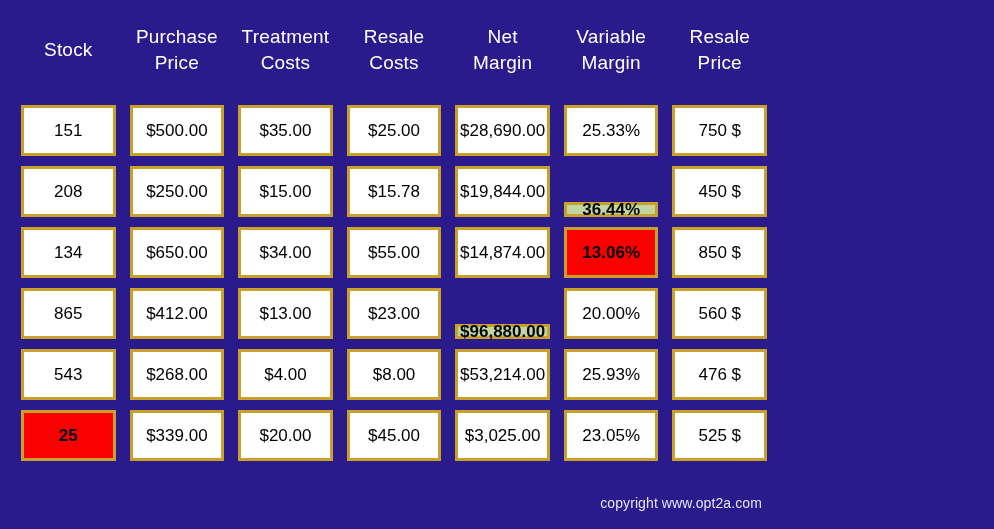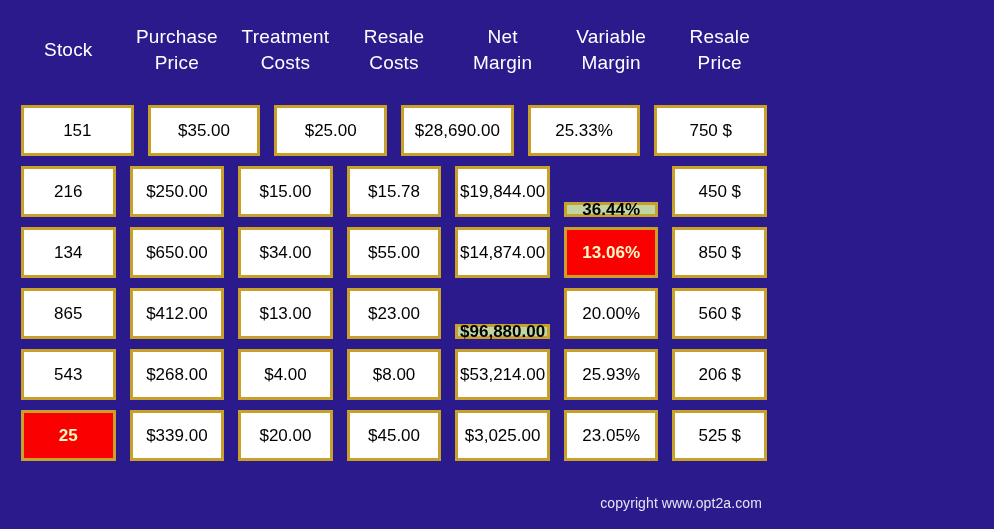--- a/index.html
+++ b/index.html
@@ -78,21 +78,21 @@
     text-align: center;
     line-height: 1;
   }
   .cell.green {
     background: #c2d6a4;
     font-weight: bold;
     margin-top: 36px;
   }
   .cell.red {
     background: #fb0000;
-    color: #fef9c3;
+    color: #000000;
     font-weight: bold;
   }
 
   
   .footer {
     position: absolute;
     right: 26px;
     bottom: 18px;
     color: #e6e4f2;
     font-size: 14px;
@@ -120,38 +120,41 @@
       <div class="header-cell">Resale
 Price</div>
     </div>
 
   <div class="data-rows">
       <div class="data-row">
         <div class="cell-slot">
           <div class="cell">151</div>
         </div>
         <div class="cell-slot">
+          <div class="cell">$500.00</div>
+        </div>
+        <div class="cell-slot">
           <div class="cell">$35.00</div>
         </div>
         <div class="cell-slot">
           <div class="cell">$25.00</div>
         </div>
         <div class="cell-slot">
           <div class="cell">$28,690.00</div>
         </div>
         <div class="cell-slot">
           <div class="cell">25.33%</div>
         </div>
         <div class="cell-slot">
           <div class="cell">750 $</div>
         </div>
       </div>
       <div class="data-row">
         <div class="cell-slot">
-          <div class="cell">216</div>
+          <div class="cell">208</div>
         </div>
         <div class="cell-slot">
           <div class="cell">$250.00</div>
         </div>
         <div class="cell-slot">
           <div class="cell">$15.00</div>
         </div>
         <div class="cell-slot">
           <div class="cell">$15.78</div>
         </div>
@@ -224,21 +227,21 @@
         <div class="cell-slot">
           <div class="cell">$8.00</div>
         </div>
         <div class="cell-slot">
           <div class="cell">$53,214.00</div>
         </div>
         <div class="cell-slot">
           <div class="cell">25.93%</div>
         </div>
         <div class="cell-slot">
-          <div class="cell">206 $</div>
+          <div class="cell">476 $</div>
         </div>
       </div>
       <div class="data-row">
         <div class="cell-slot">
           <div class="cell red">25</div>
         </div>
         <div class="cell-slot">
           <div class="cell">$339.00</div>
         </div>
         <div class="cell-slot">

